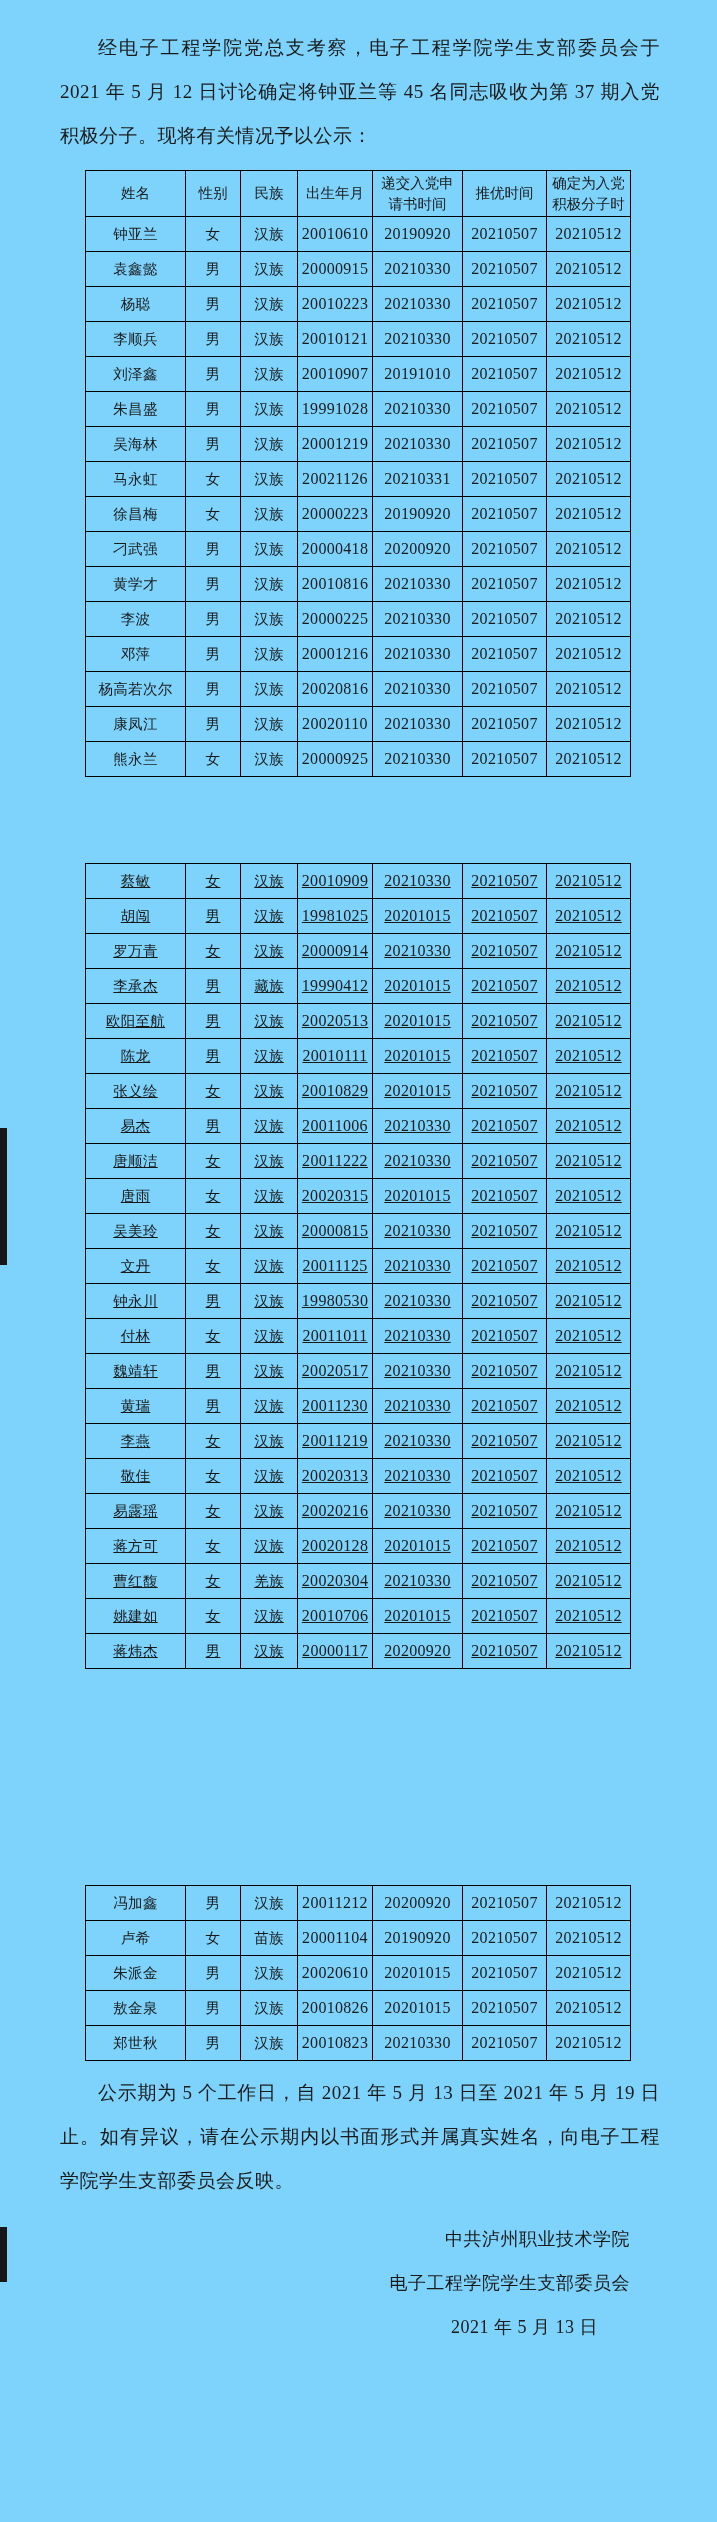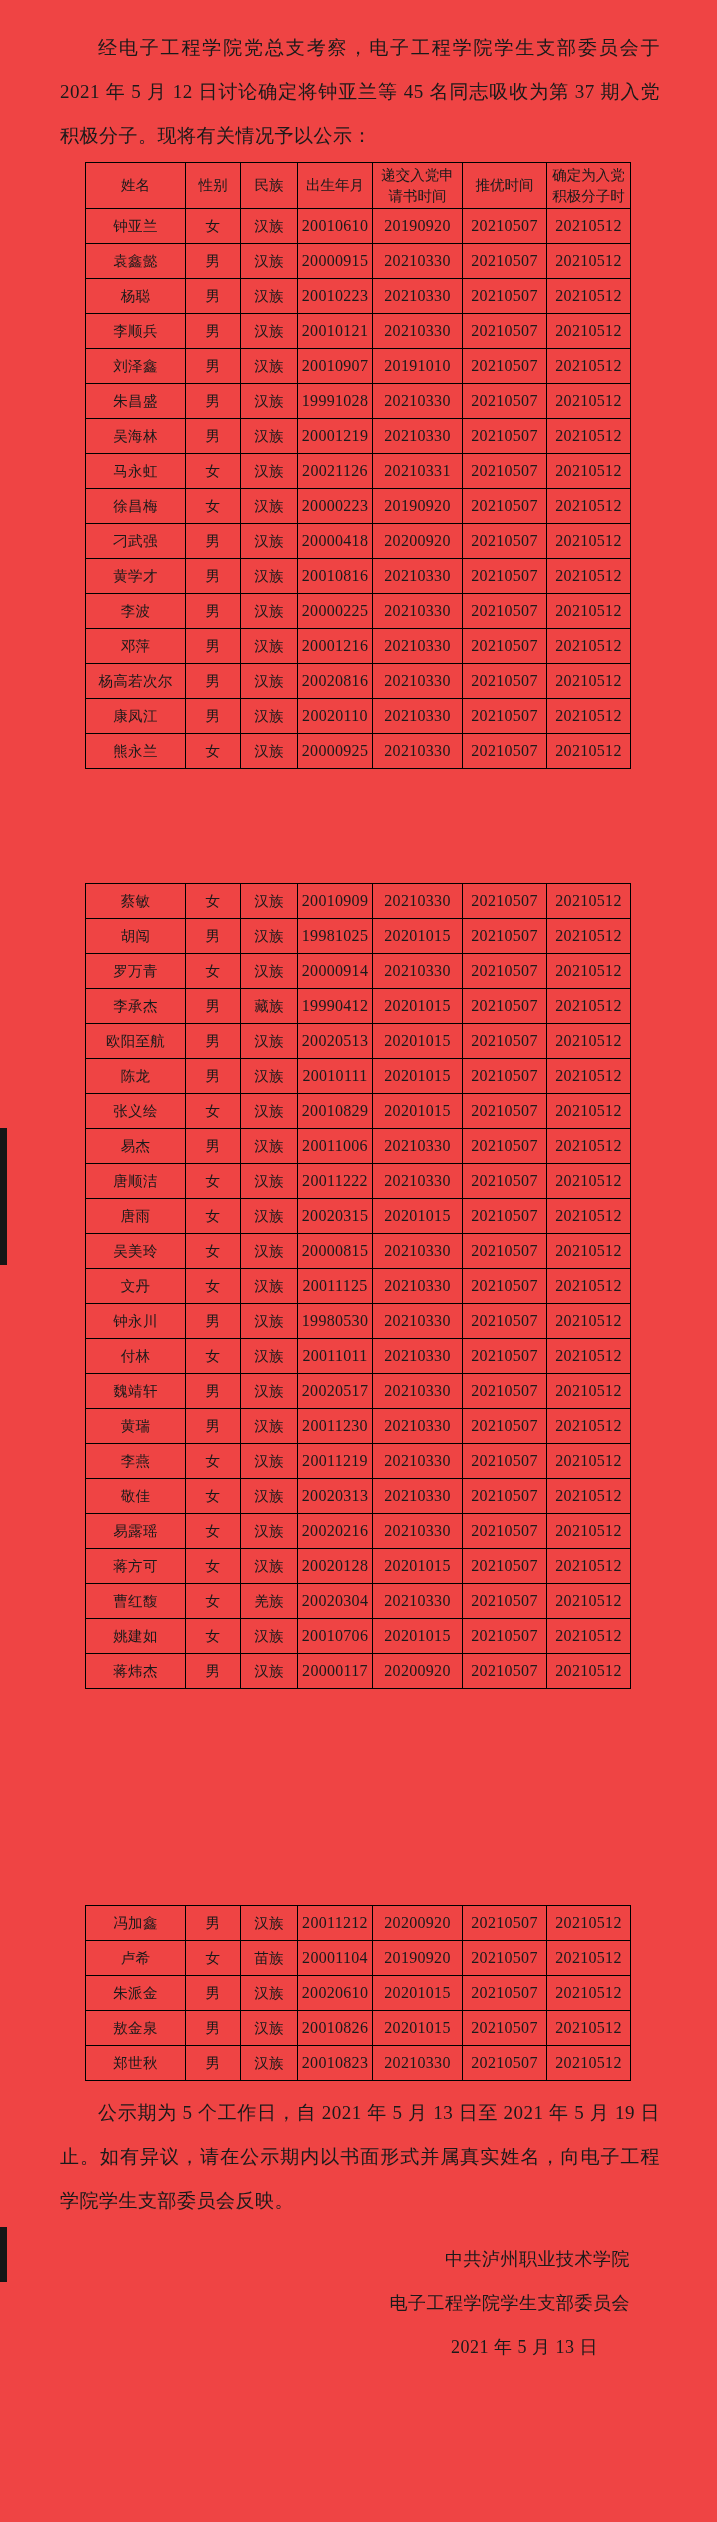--- a/index.html
+++ b/index.html
@@ -3,43 +3,43 @@
 <meta charset="utf-8">
 <style>
   * { box-sizing: border-box; margin: 0; padding: 0; }
   html, body { background: #e8e8e8; }
   body { font-family: "Liberation Serif", "DejaVu Serif", serif; }
   .page {
     position: relative;
     width: 717px;
     height: 2522px;
     margin: 0 auto;
-    background: #ef4444;
+    background: #7dd3fc;
     color: #1a1a1a;
     overflow: hidden;
   }
   .para {
     width: 600px;
     margin-left: 60px;
     font-size: 19px;
     line-height: 44px;
     text-align: justify;
     text-indent: 2em;
     letter-spacing: 0.5px;
   }
   .intro { padding-top: 26px; }
   .closing { margin-top: 10px; }
   table {
     border-collapse: collapse;
     table-layout: fixed;
     width: 545px;
     margin-left: 85px;
   }
-  .tbl-1 { margin-top: 4px; }
-  .tbl-2 { margin-top: 114px; }
+  .tbl-1 { margin-top: 12px; }
+  .tbl-2 { margin-top: 86px; text-decoration: underline; }
   .tbl-3 { margin-top: 216px; padding-left: 20px; }
   th, td {
     border: 1px solid #000;
     text-align: center;
     vertical-align: middle;
     overflow: hidden;
     padding: 1px 2px;
   }
   thead th {
     height: 46px;

